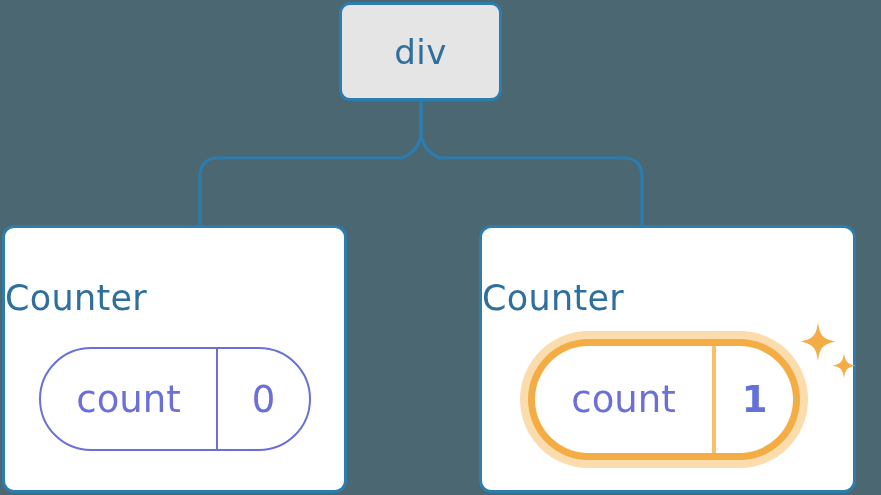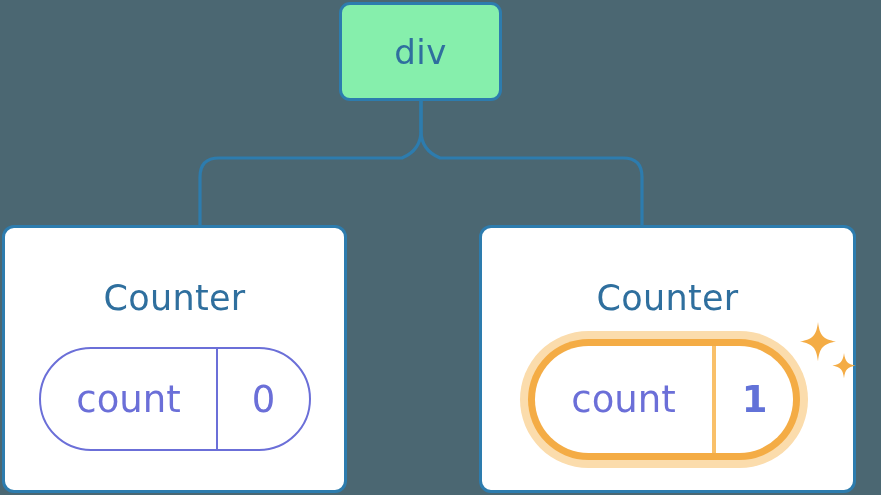--- a/index.html
+++ b/index.html
@@ -30,21 +30,21 @@
     pointer-events: none;
   }
 
   
   .node-root {
     position: absolute;
     left: 339px;
     top: 2px;
     width: 163px;
     height: 99px;
-    background: #86efac;
+    background: #e5e5e5;
     border: 3px solid #2d7cae;
     border-radius: 11px;
     box-sizing: border-box;
     display: flex;
     align-items: center;
     justify-content: center;
   }
   .node-root-label {
     font-size: 34px;
     color: #2f6f9e;
@@ -60,21 +60,20 @@
     border-radius: 12px;
     box-sizing: border-box;
   }
   .card-left  { left: 2px;   top: 225px; width: 345px; height: 268px; }
   .card-right { left: 479px; top: 225px; width: 377px; height: 268px; }
 
   .card-title {
     position: absolute;
     left: 0;
     right: 0;
-    text-align: center;
     font-size: 35px;
     color: #2f6f9e;
     letter-spacing: 0.3px;
     line-height: 1;
   }
   .card-left  .card-title { top: 53px; }
   .card-right .card-title { top: 53px; }
 
   
   .pill-plain {

